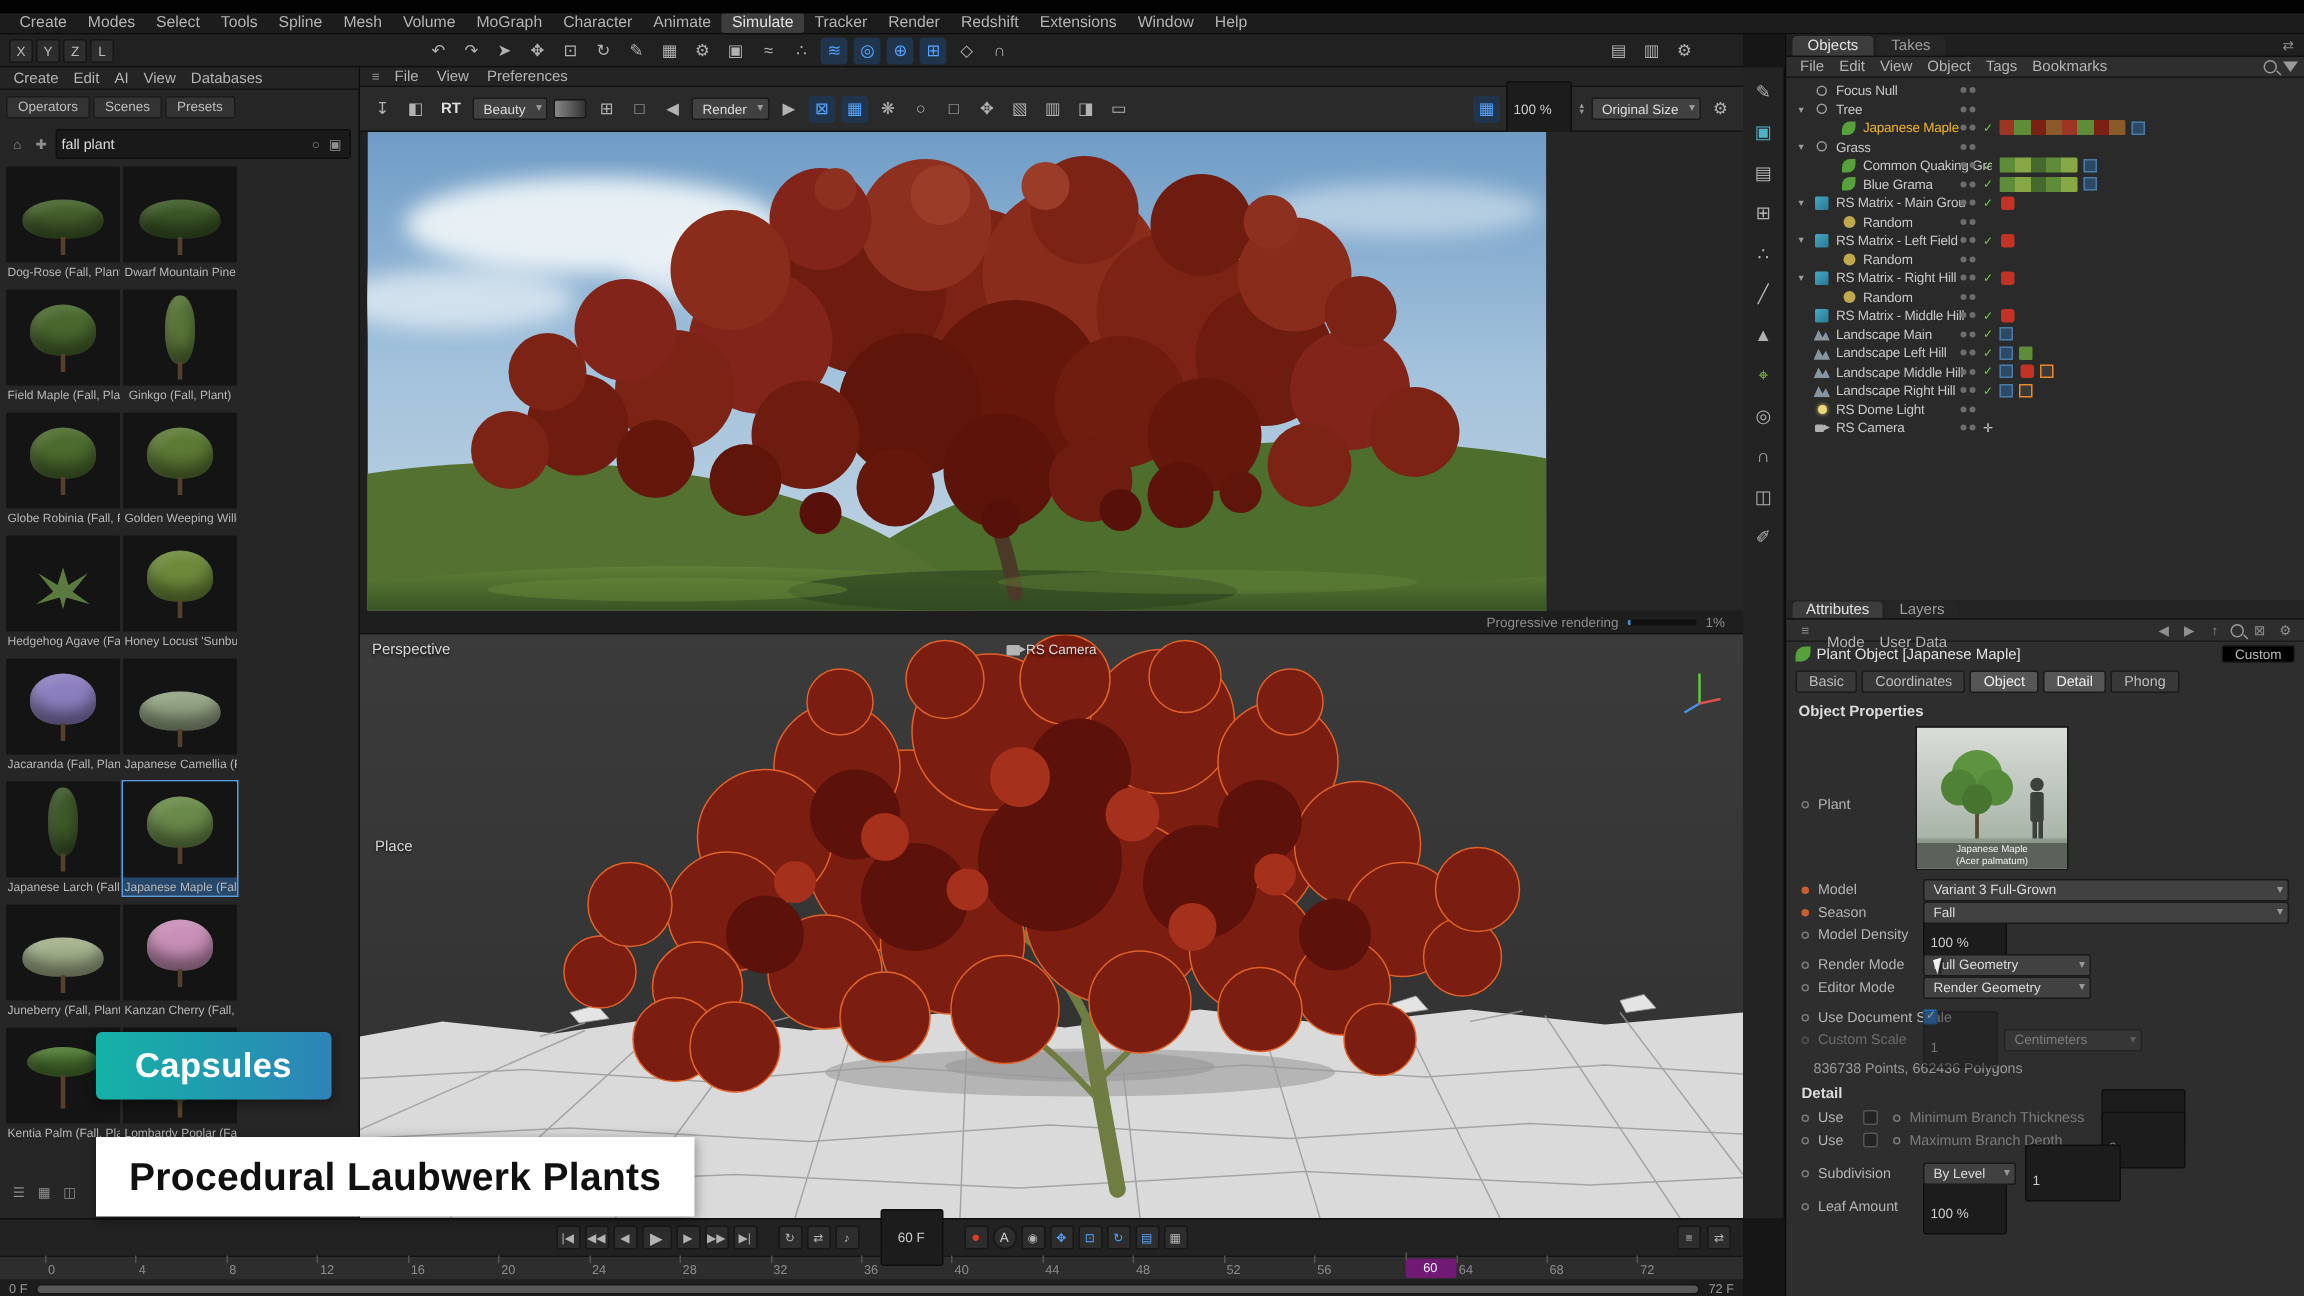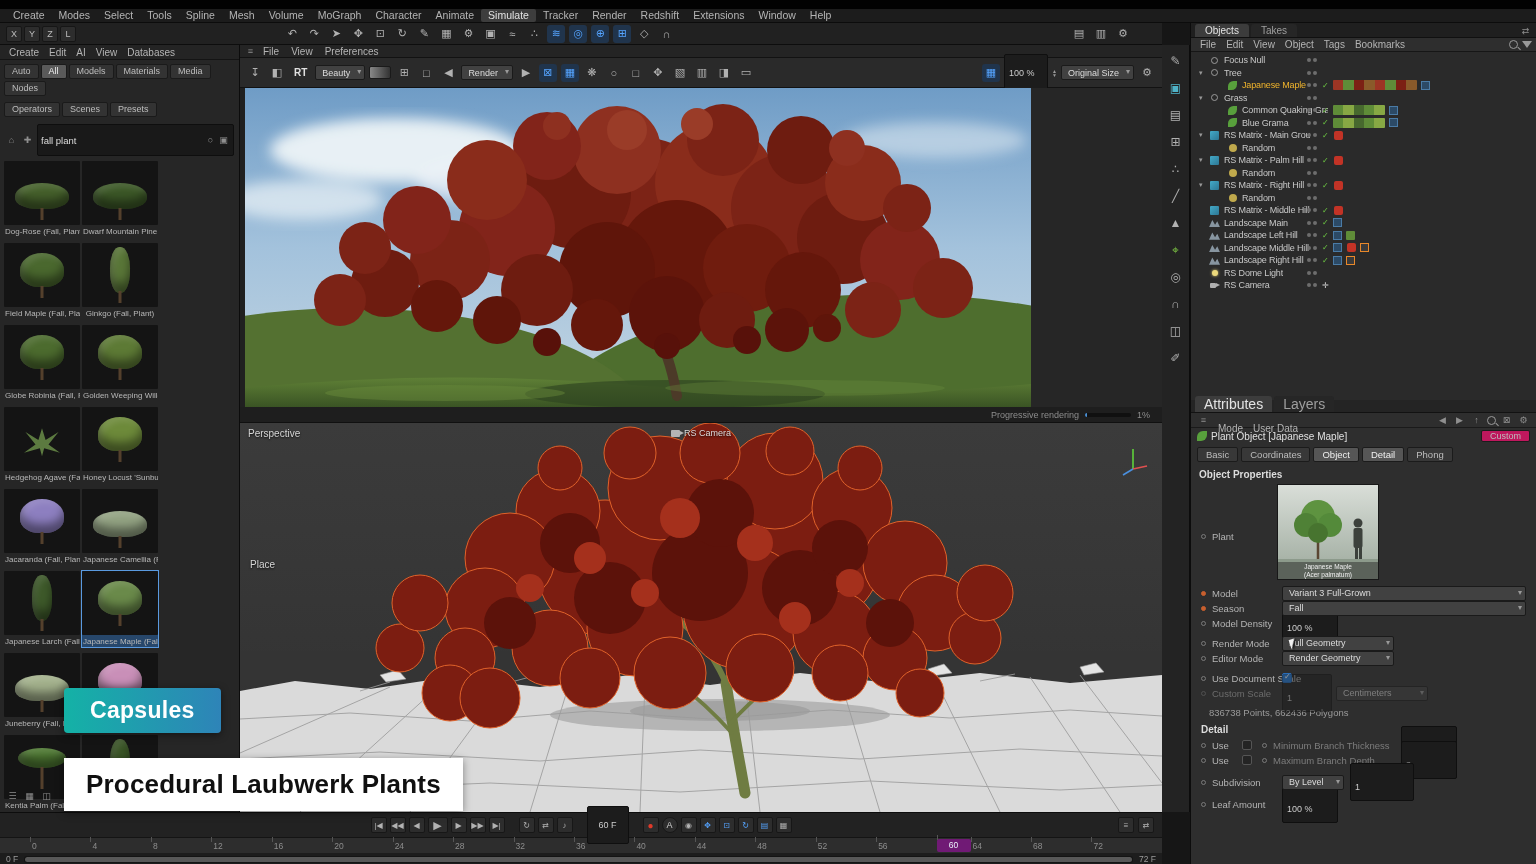--- a/index.html
+++ b/index.html
@@ -24,21 +24,21 @@
 
   
   .asset-browser { position:absolute; top:45px; left:0; width:240px; height:767px; background:#262626; border-right:1px solid #0c0c0c; overflow:hidden; }
   .ab-menu { display:flex; align-items:center; height:15px; background:#242424; border-bottom:1px solid #141414; padding:0 4px; }
   .ab-menu .menu-item { font-size:10px; padding:0 5px; }
   .mini-icon { width:13px; height:13px; font-size:9px; color:#8f8f8f; display:flex; align-items:center; justify-content:center; }
   .ab-filters { display:flex; gap:2px; padding:4px 4px 2px; flex-wrap:wrap; }
   .chip-btn { background:#333333; border:1px solid #1a1a1a; border-radius:2px; color:#bdbdbd; font-size:9px; padding:1px 7px; line-height:11px; }
   .chip-btn.active { background:#5a5a5a; color:#f0f0f0; }
   .ab-search-row { display:flex; align-items:center; gap:3px; padding:5px 5px 3px; }
-  .search-wrap { flex:1; position:relative; display:flex; align-items:center; background:#191919; border:1px solid #0e0e0e; border-radius:2px; height:32px; padding:0 3px; }
+  .search-wrap { flex:1; position:relative; display:flex; align-items:center; background:#191919; border:1px solid #0e0e0e; border-radius:2px; height:20px; padding:0 3px; }
   .search-input { flex:1; background:transparent; border:none; outline:none; color:#dddddd; font-size:9.5px; min-width:0; }
   .breadcrumb { padding:8px 8px 4px; font-size:10px; color:#cfcfcf; }
   .asset-grid { display:flex; flex-wrap:wrap; gap:6px 2px; padding:2px 4px; }
   .asset-item { width:76px; cursor:default; }
   .asset-item .thumb { width:100%; height:64px; background:#141414; position:relative; overflow:hidden; border-radius:1px; }
   .asset-item.sel { background:#27476b; outline:1px solid #5a9ae0; }
   .blob { position:absolute; left:50%; top:42%; width:44px; height:34px; transform:translate(-50%,-50%); background:var(--c,#4a682e); border-radius:50% 50% 42% 42%; box-shadow:inset 0 -9px 10px rgba(0,0,0,.45), inset 4px 4px 6px rgba(255,255,255,.12); }
   .blob::after { content:""; position:absolute; left:50%; top:96%; transform:translateX(-50%); width:3px; height:12px; background:#54402c; }
   .blob.bush { width:54px; height:26px; top:55%; }
   .blob.column { width:20px; height:46px; border-radius:46%; }
@@ -123,27 +123,27 @@
     background:repeating-linear-gradient(90deg,#5f8c38 0 10px,#87a844 10px 21px,#47692e 21px 31px); }
   .obj-row.chip-f .chipf { display:block; width:9px; height:9px; background:#2c4a66; border:1px solid #4a7ba6; margin-left:2px; }
   .obj-row.chip-green .chipg { display:block; width:9px; height:9px; background:#5f8c38; margin-left:2px; border-radius:1px; }
   .obj-row.chip-red .chipr { display:block; width:9px; height:9px; background:#c23326; margin-left:3px; border-radius:2px; }
   .obj-row.chip-sel .chipsel { display:block; width:9px; height:9px; background:#3a3a3a; border:1px solid #e8882a; margin-left:2px; }
   .obj-row.chip-target .target { display:flex; color:#cccccc; font-size:8px; margin-left:3px; }
 
   
   .attr-panel { background:#2e2e2e; height:478px; }
   .ap-tabs { height:13px; background:#242424; display:flex; align-items:flex-end; padding:0 4px; border-bottom:1px solid #121212; }
-  .ap-tabs .rp-tab { font-size:14px; padding:0 9px;text-align:center; }
+  .ap-tabs .rp-tab { font-size:10px; padding:0 9px;text-align:center; }
   .ap-modebar { height:15px; display:flex; align-items:center; gap:6px; padding:0 6px; border-bottom:1px solid #1a1a1a; }
   .ap-modebar .menu-item { font-size:10px; padding:0 2px;margin-top:16px; }
   .ap-title { height:16px; display:flex; align-items:center; gap:4px; padding:0 6px; }
   .plant-glyph { width:10px; height:10px; background:#58a03c; border-radius:60% 0 60% 0; flex:none; }
   .ap-title-text { font-size:10px; color:#e0e0e0; }
-  .ap-custom { margin-left:auto; font-size:9px; color:#bdbdbd; background:#be185d; border:1px solid #1c1c1c; border-radius:2px; padding:0 8px; }
+  .ap-custom { margin-left:auto; font-size:9px; color:#bdbdbd; background:#000000; border:1px solid #1c1c1c; border-radius:2px; padding:0 8px; }
   .ap-pagetabs { display:flex; gap:3px; padding:3px 6px; }
   .pagetab { background:#383838; border:1px solid #1b1b1b; border-radius:2px; font-size:9.5px; color:#bdbdbd; padding:1px 8px; }
   .pagetab.active { background:#565656; color:#efefef; }
   .ap-section { font-size:10px; font-weight:bold; color:#dcdcdc; padding:4px 8px 2px; }
   .ap-body { padding:2px 6px 0 10px; position:relative; }
   .prop-row { display:flex; align-items:center; height:14px; margin:1px 0; font-size:9.5px; }
   .prop-dot { width:5px; height:5px; border:1px solid #7a7a7a; border-radius:50%; margin-right:6px; flex:none; }
   .prop-dot.key { border-color:#c85f2e; background:#c85f2e; }
   .prop-label { width:70px; color:#b4b4b4; flex:none; white-space:nowrap; }
   .prop-label.dim, .dim { color:#7c7c7c; }
@@ -252,29 +252,20 @@
   </div>
 
   <aside class="asset-browser">
     <div class="ab-menu">
 
     <span class="menu-item">Create</span>
         <span class="menu-item">Edit</span>
         <span class="menu-item">AI</span>
         <span class="menu-item">View</span>
         <span class="menu-item">Databases</span>
-      </div>
-    <div class="ab-filters">
-
-    <span class="chip-btn">Auto</span>
-        <span class="chip-btn active">All</span>
-        <span class="chip-btn">Models</span>
-        <span class="chip-btn">Materials</span>
-        <span class="chip-btn">Media</span>
-        <span class="chip-btn">Nodes</span>
       </div>
     <div class="ab-filters">
 
     <span class="chip-btn">Operators</span>
         <span class="chip-btn">Scenes</span>
         <span class="chip-btn">Presets</span>
       </div>
     <div class="ab-search-row">
       <span class="mini-icon">⌂</span>
       <span class="mini-icon">✚</span>
@@ -811,21 +802,21 @@
           <span class="obj-controls">
             <i class="dot"></i>
             <i class="dot"></i>
 
           </span>
         </div>
 
         <div class="obj-row lvl0 exp icon-matrix check chip-red">
           <span class="exp-arrow">▾</span>
           <span class="obj-icon"></span>
-          <span class="obj-label">RS Matrix - Palm Hill</span>
+          <span class="obj-label">RS Matrix - Left Field</span>
           <span class="obj-controls">
             <i class="dot"></i>
             <i class="dot"></i>
             <i class="chk">✓</i>
 
             <i class="chipr"></i>
 
           </span>
         </div>
 

